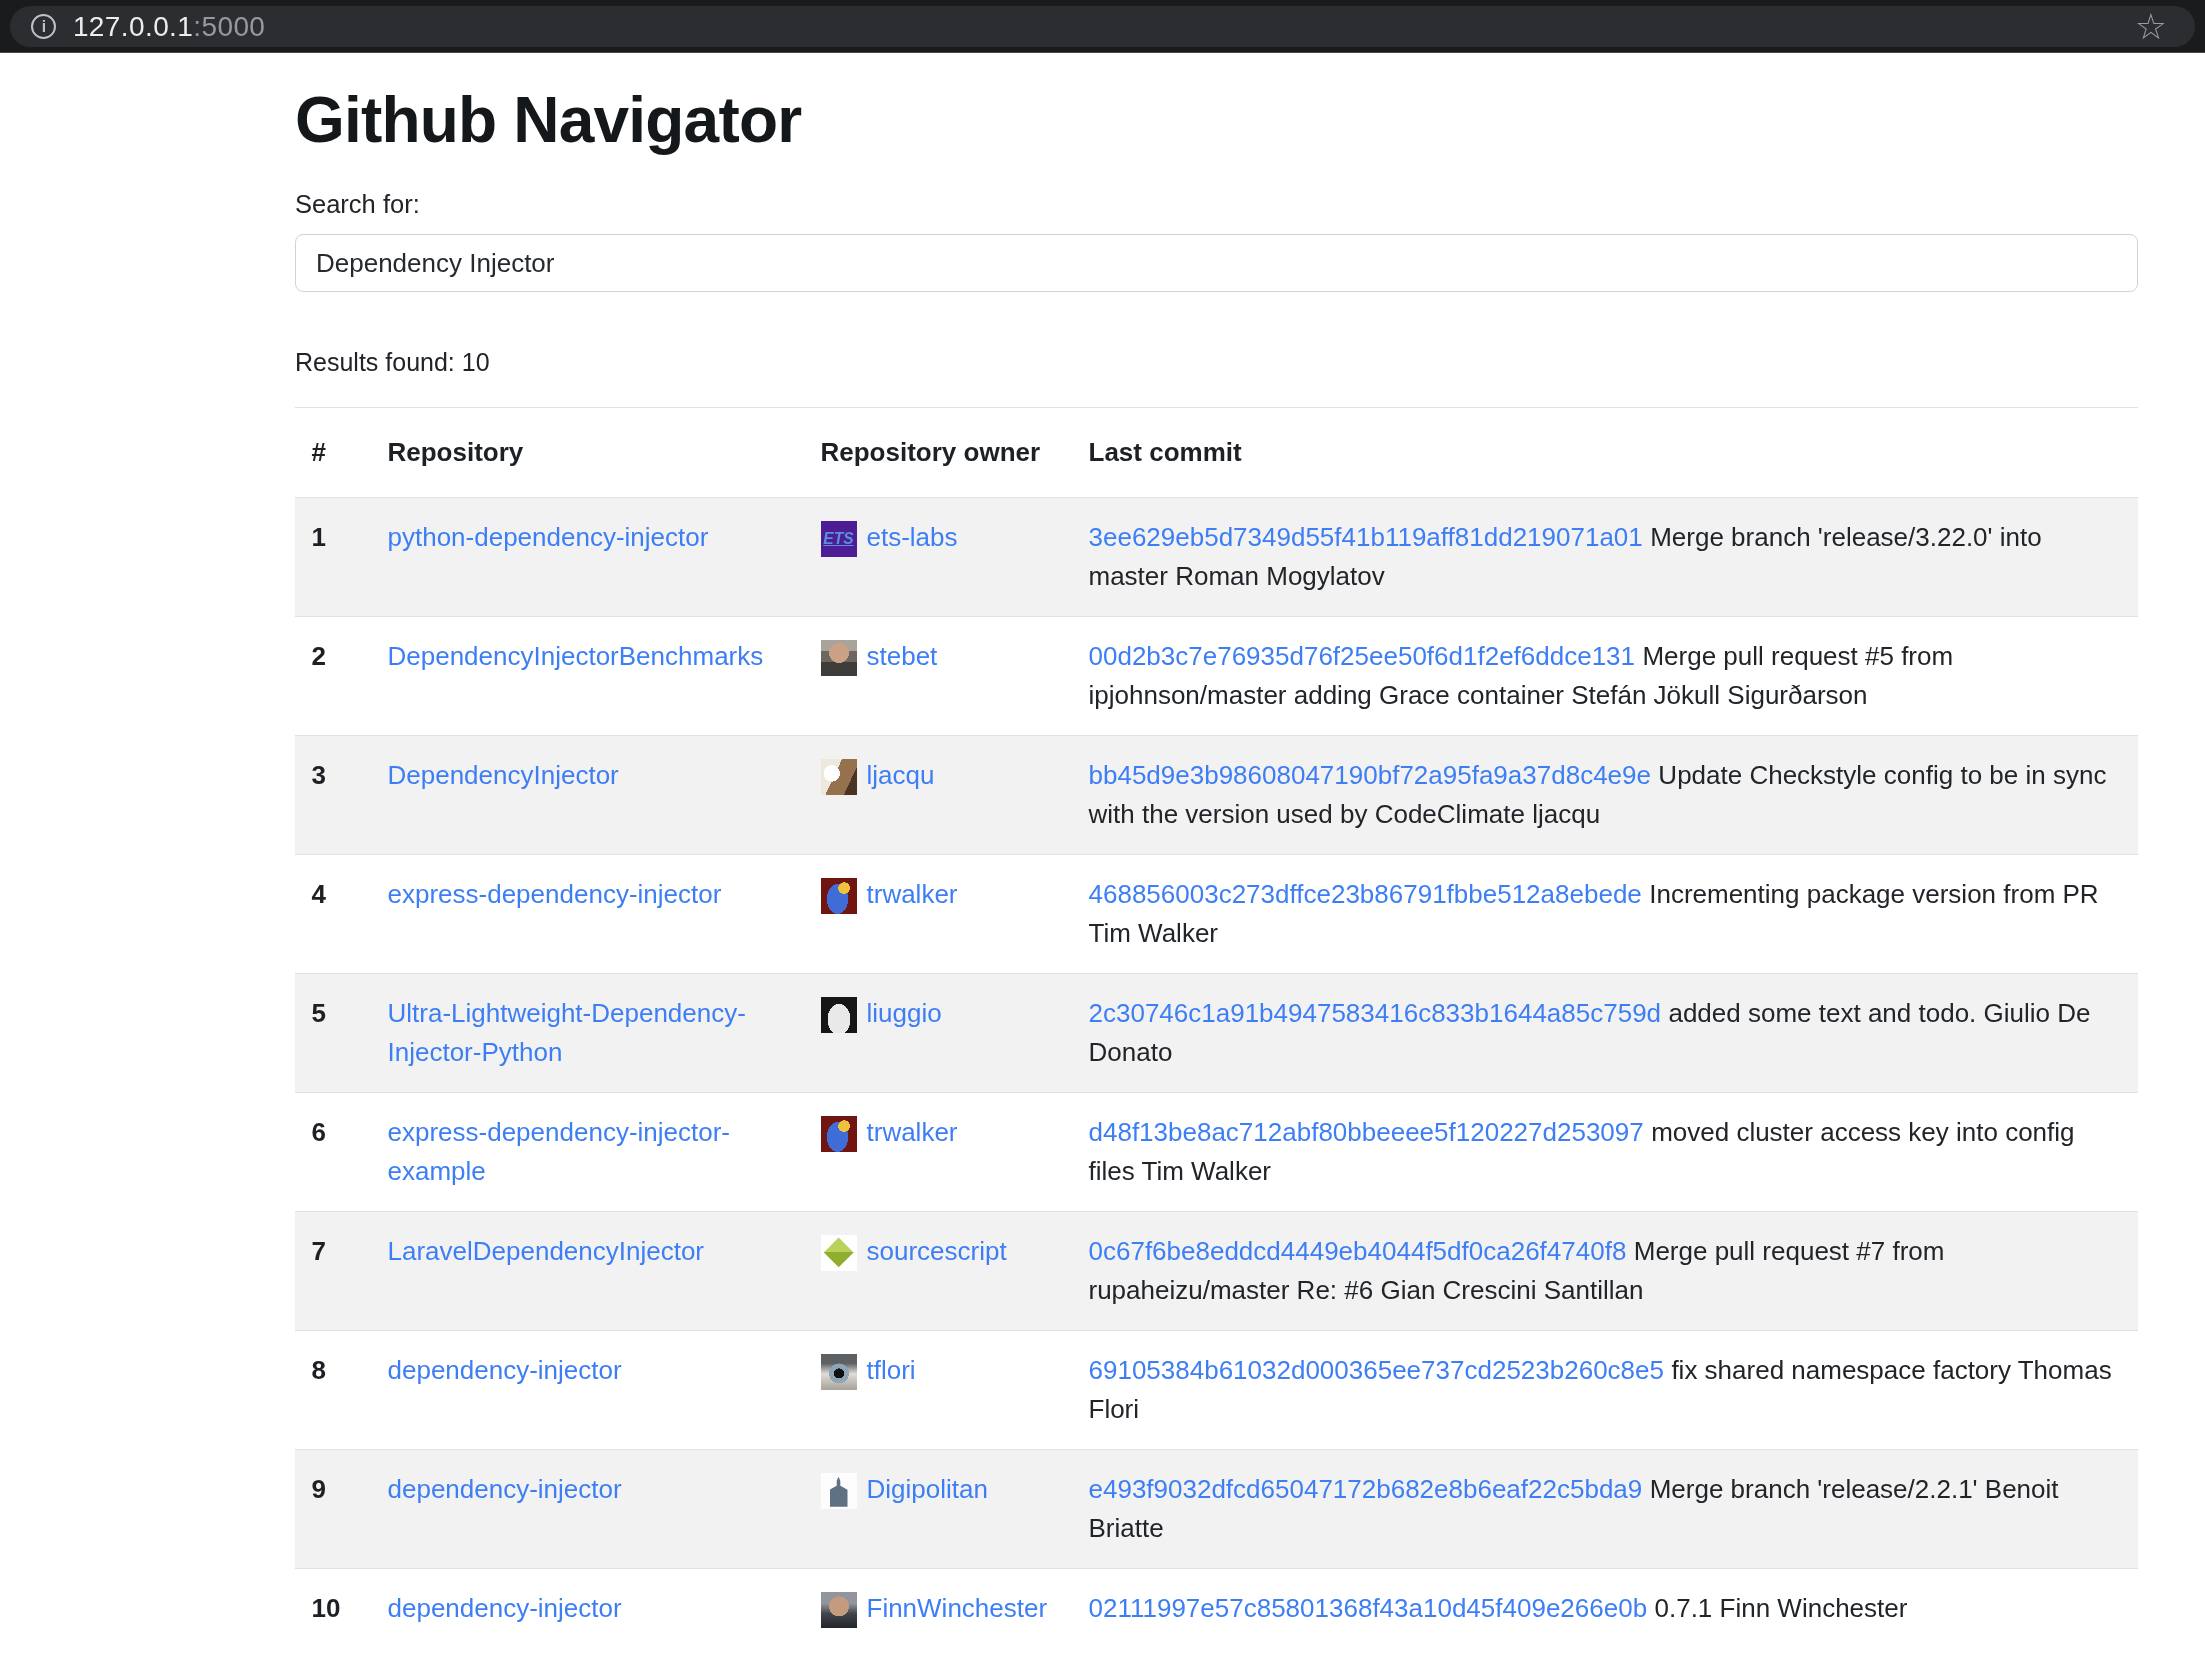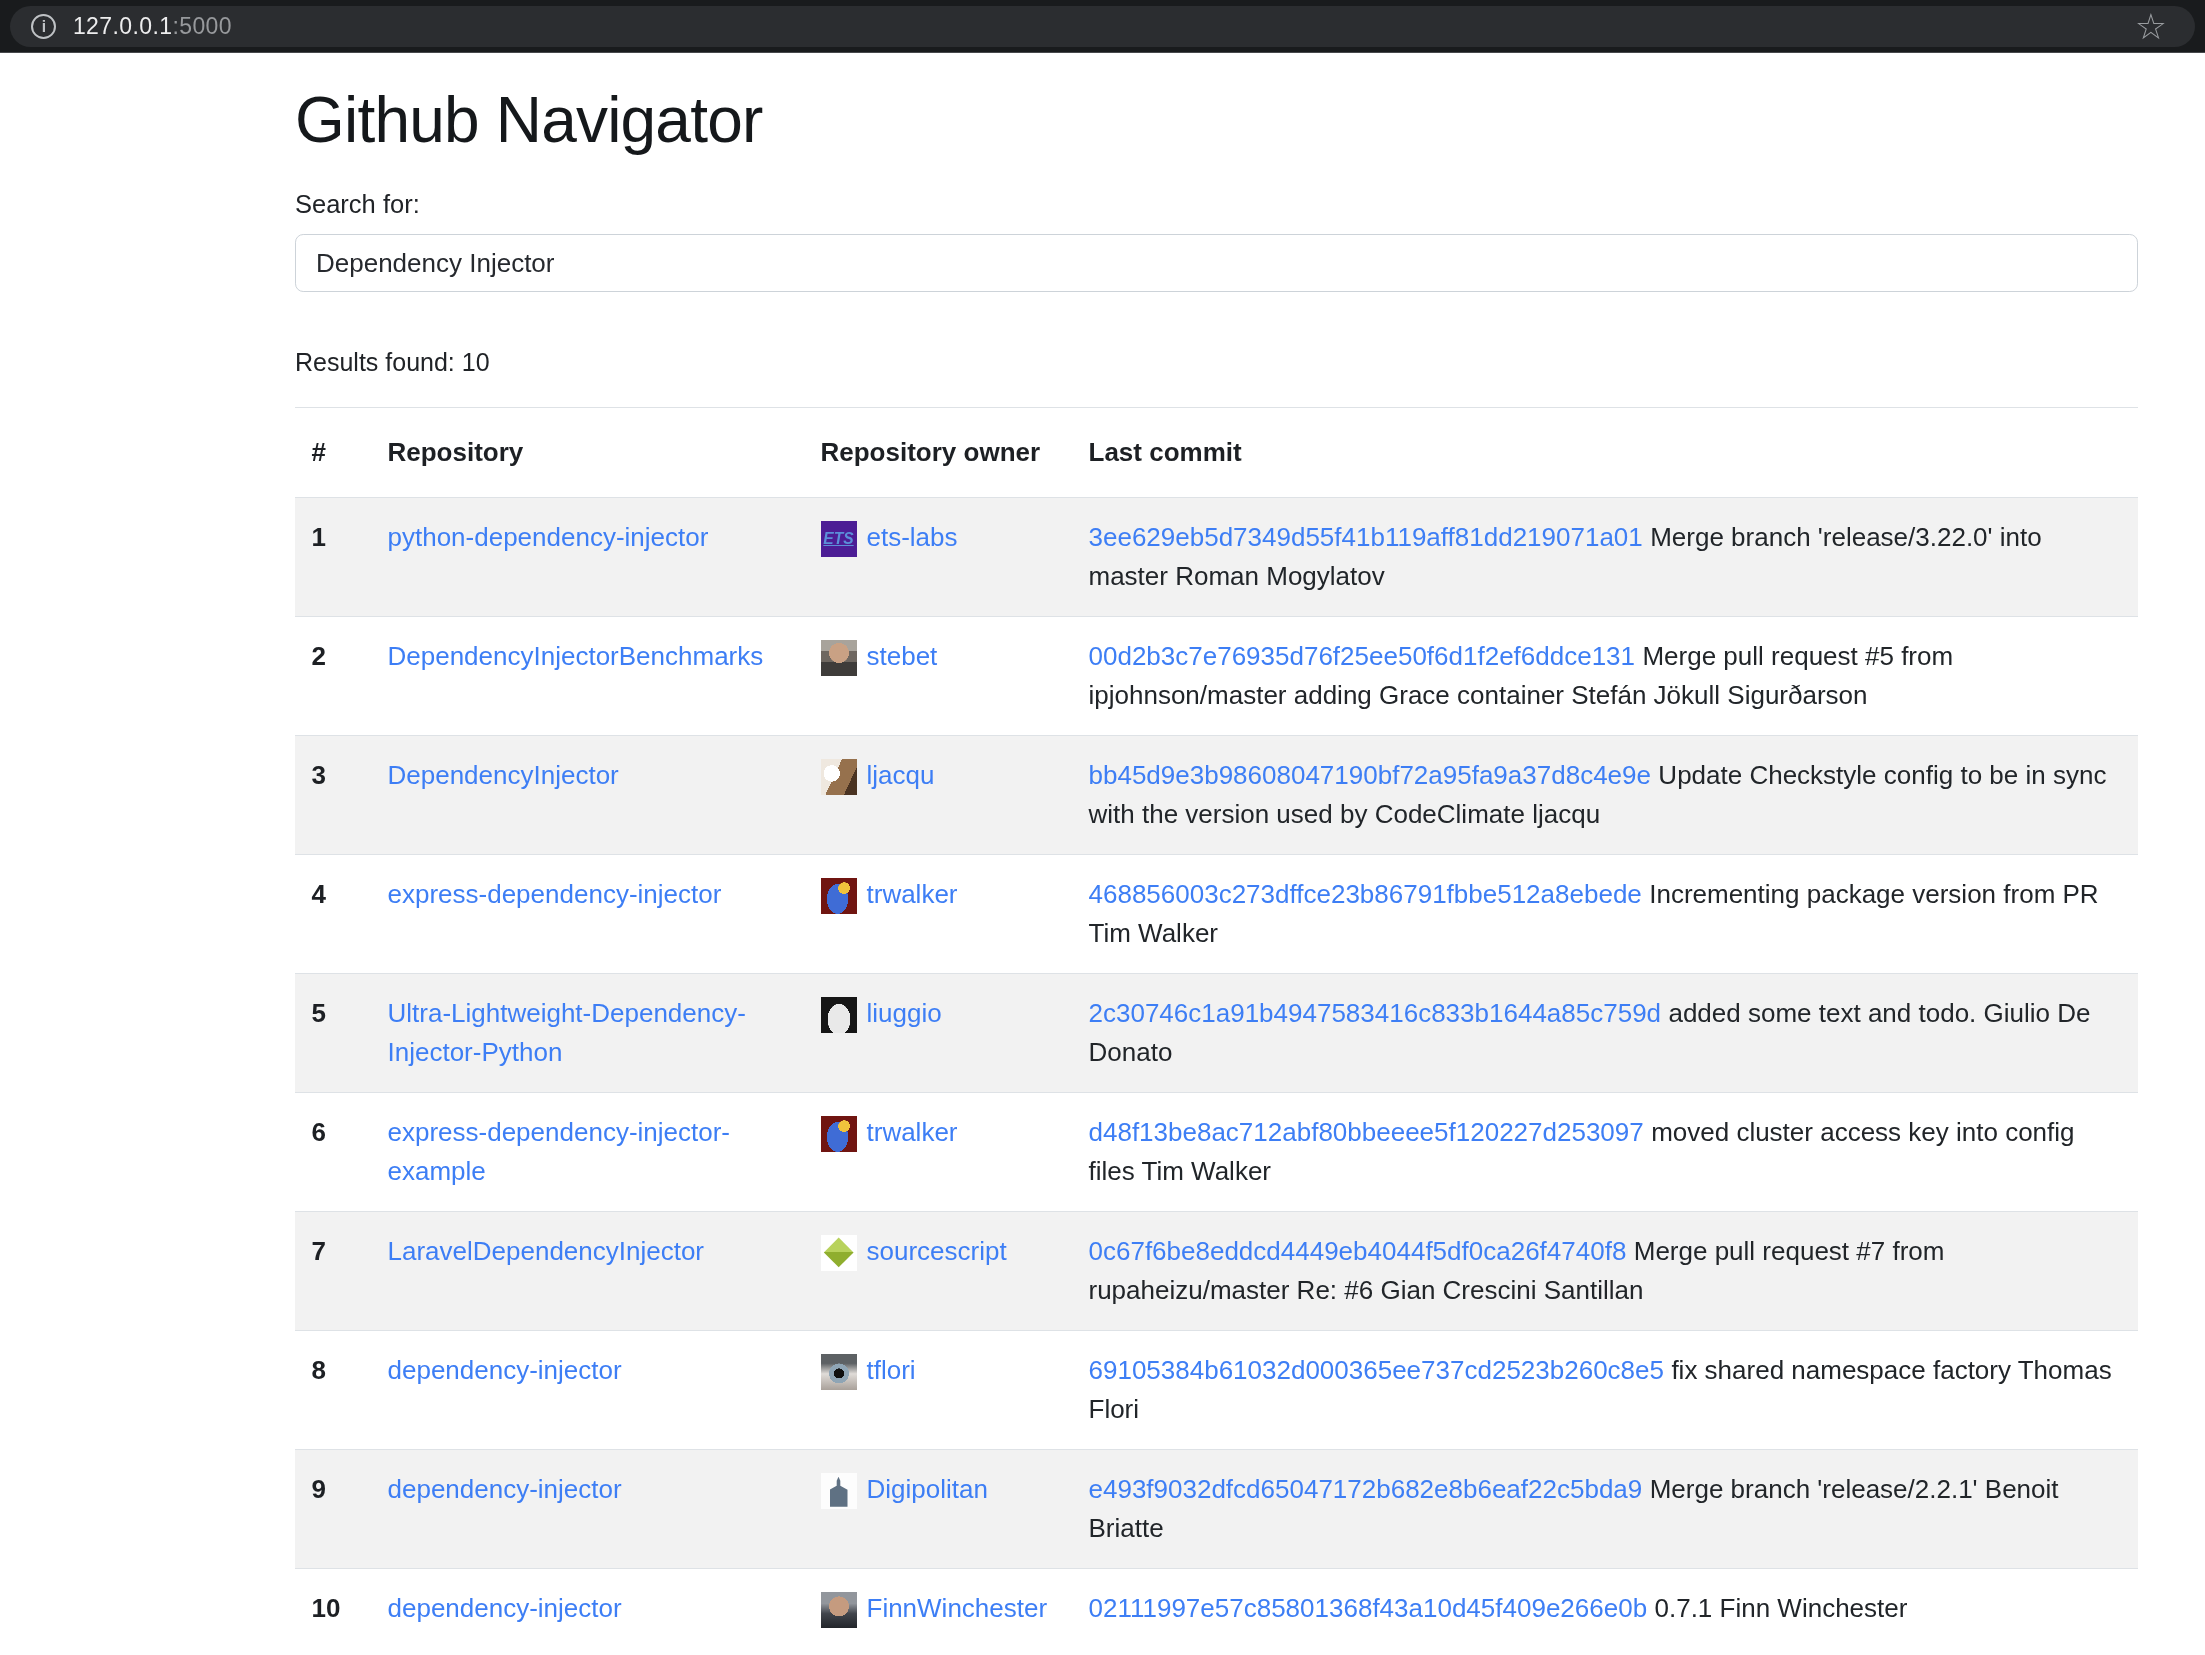--- a/index.html
+++ b/index.html
@@ -17,27 +17,27 @@
     font-family:"Liberation Sans","DejaVu Sans",sans-serif;color:var(--text);
   }
   
   .topbar{height:53px;background:var(--topbar);display:flex;align-items:center;
     padding:5px 10px 3.3px;border-bottom:1.6px solid #47494c}
   .urlbar{flex:1;height:41px;background:var(--pill);border-radius:20.6px;
     display:flex;align-items:center;padding:0 21.4px}
   .info-icon{width:25px;height:25px;border:2.5px solid #bfc2c5;border-radius:50%;
     display:inline-flex;align-items:center;justify-content:center;margin-right:16.5px;flex:none}
   .info-icon span{color:#bfc2c5;font-size:15.6px;font-weight:700;line-height:1}
-  .url-text{font-size:23px;letter-spacing:0.4px}
+  .url-text{font-size:28px;letter-spacing:0.4px}
   .url-host{color:#ededee}
   .url-port{color:#97999c}
   .star-icon{margin-left:auto;color:#9a9da0;font-size:36px;line-height:1;padding-right:6.6px}
   
   .main{padding:0 67px 0 295px}
-  h1.page-title{margin:30px 0 0;font-size:64px;font-weight:400;color:#15181b;letter-spacing:-0.8px}
+  h1.page-title{margin:30px 0 0;font-size:64px;font-weight:700;color:#15181b;letter-spacing:-0.8px}
   .form-row{display:flex;align-items:center;gap:16px;margin-top:33px}
   .field{display:flex;flex-direction:column}
   .field-search{flex:1}
   .field-limit{width:291px;flex:none}
   .field label{font-size:25.5px;color:#202327;margin-bottom:15px}
   .search-input{height:58px;border:1.6px solid #cdd3d9;border-radius:8.2px;font-size:26px;
     padding:4px 20px;color:#26292e;width:100%;outline:none;
     font-family:"Liberation Sans","DejaVu Sans",sans-serif}
   .select-wrap{position:relative;width:100%}
   .limit-select{width:100%;height:58px;border:1.6px solid #c9ced4;border-radius:10.7px;

